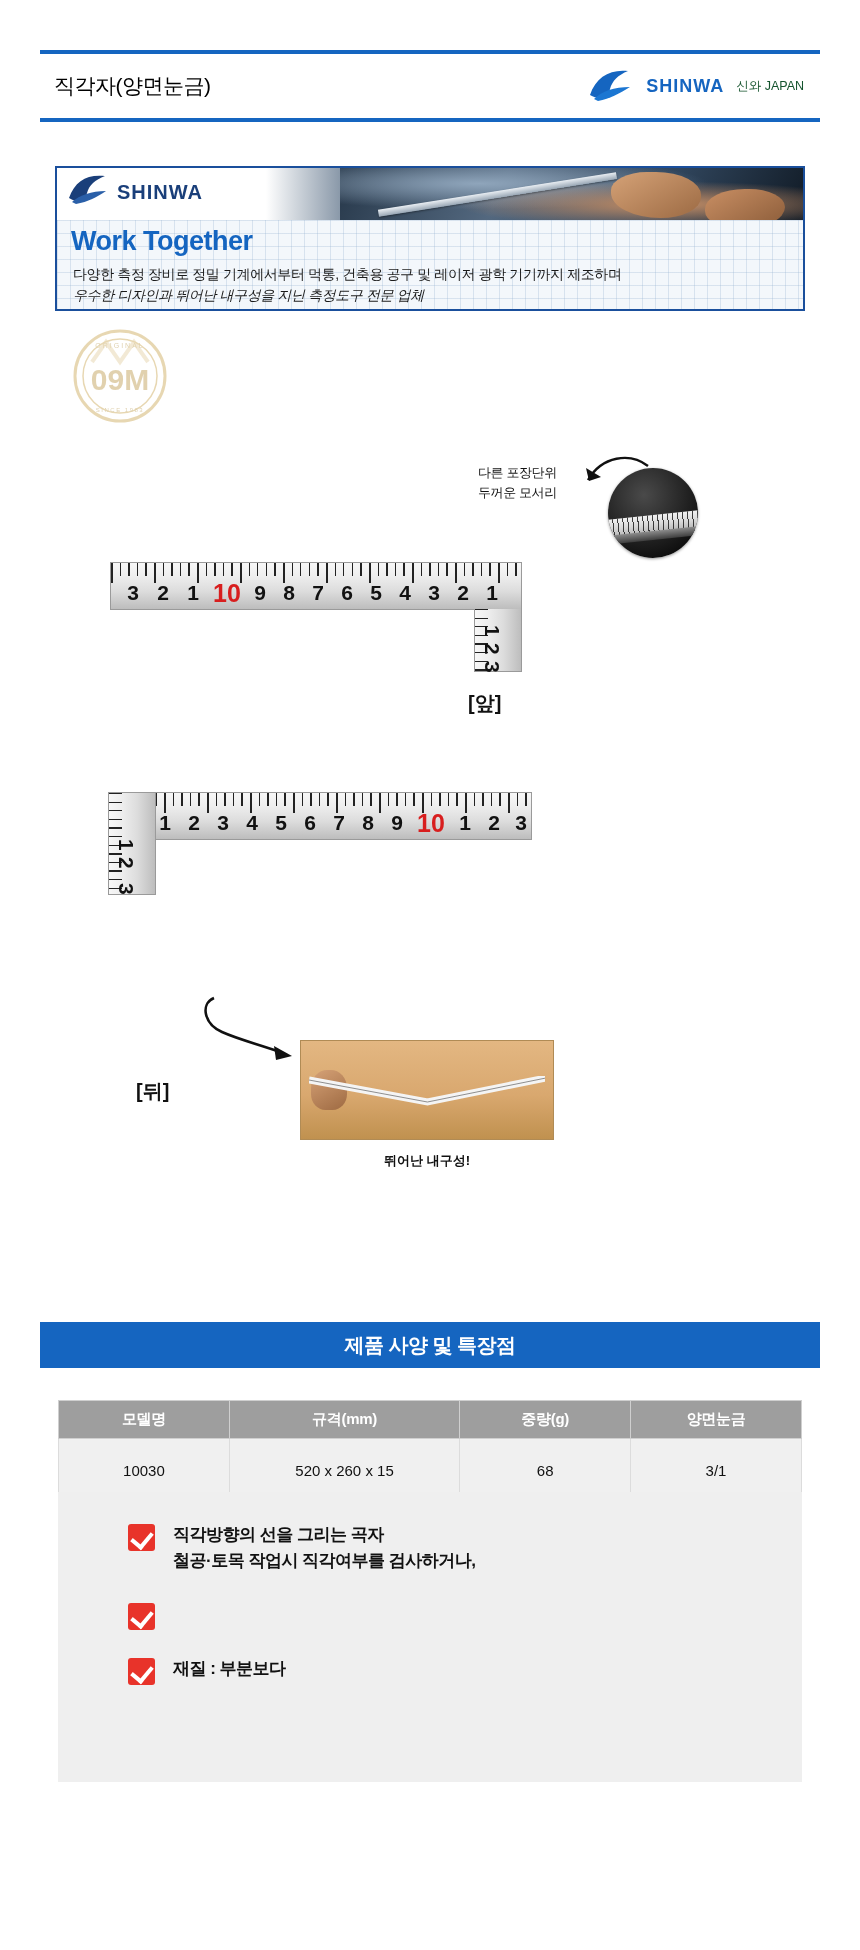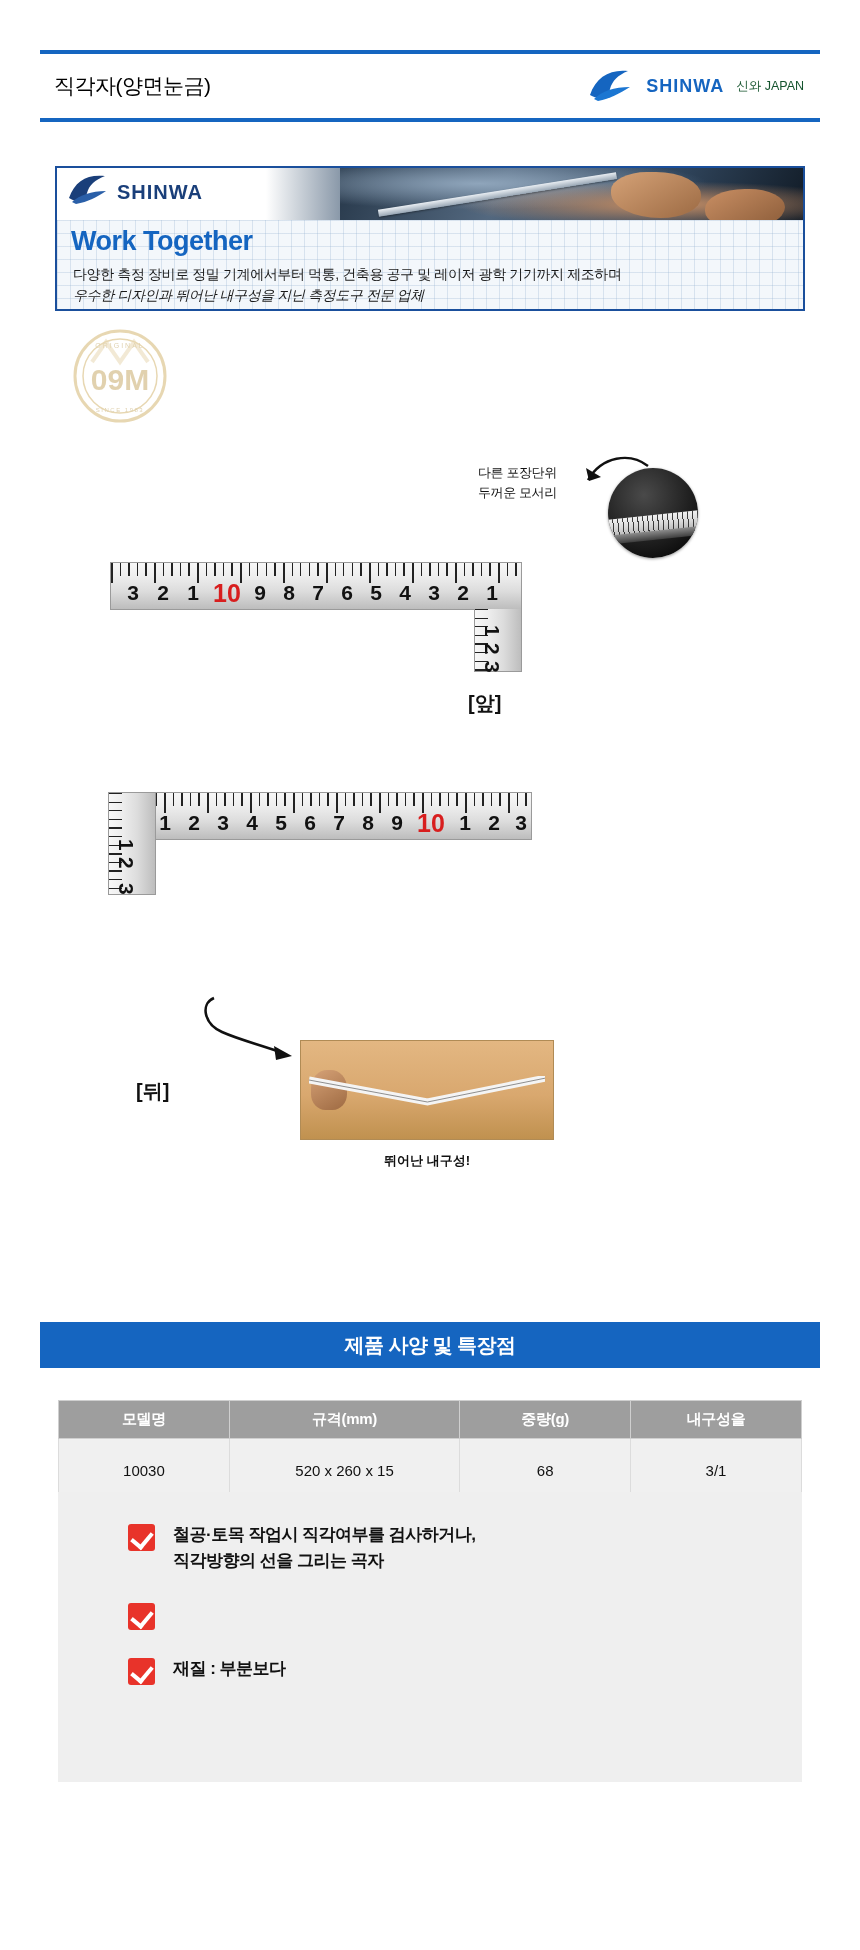--- a/index.html
+++ b/index.html
@@ -473,39 +473,39 @@
 <div class="photo-caption">뛰어난 내구성!</div>
 
 <div class="spec-title">제품 사양 및 특장점</div>
 
 <table class="spec-table">
   <thead>
     <tr>
       <th style="width:23%">모델명</th>
       <th style="width:31%">규격(mm)</th>
       <th style="width:23%">중량(g)</th>
-      <th style="width:23%">내구성을</th>
+      <th style="width:23%">양면눈금</th>
     </tr>
   </thead>
   <tbody>
     <tr>
       <td>10030</td>
       <td>520 x 260 x 15</td>
       <td>68</td>
       <td>3/1</td>
     </tr>
   </tbody>
 </table>
 
 <div class="features">
   <div class="feature">
     <span class="check"></span>
     <div class="feature-text">
+      <div>직각방향의 선을 그리는 곡자</div>
       <div>철공·토목 작업시 직각여부를 검사하거나,</div>
-      <div>직각방향의 선을 그리는 곡자</div>
     </div>
   </div>
   <div class="feature">
     <span class="check"></span>
   </div>
   <div class="feature">
     <span class="check"></span>
     <div class="feature-text">
       <div>재질 : 부분보다</div>
     </div>

